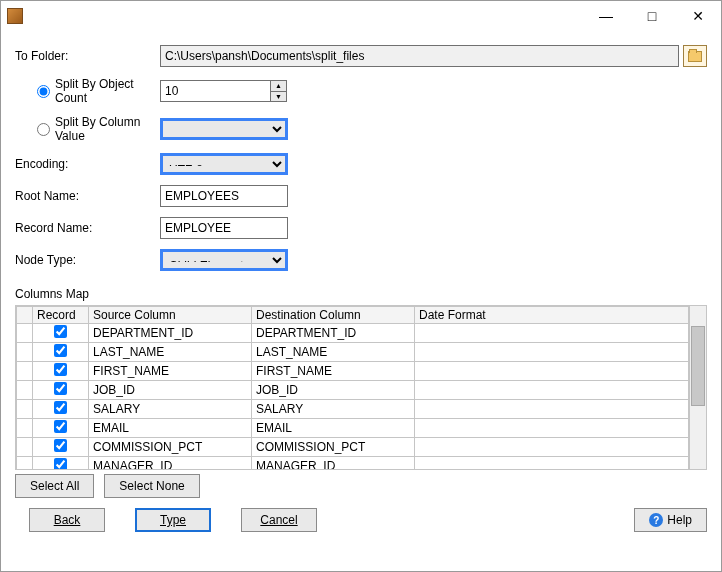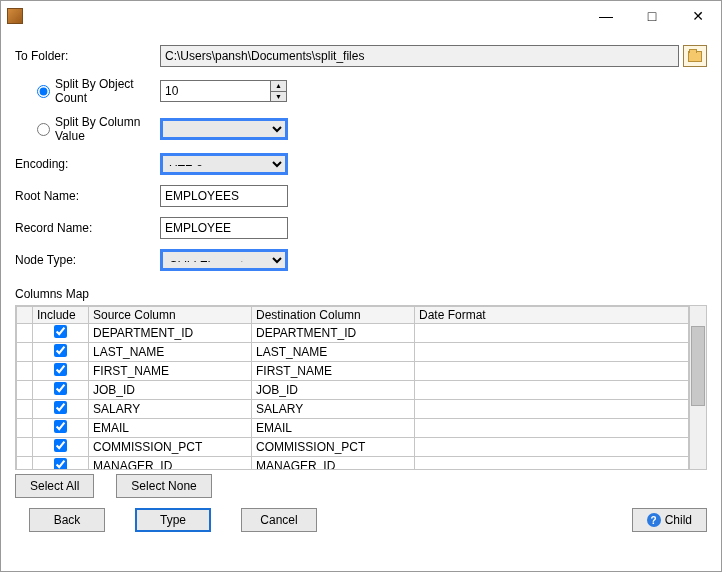--- a/index.html
+++ b/index.html
@@ -45,25 +45,25 @@
   th { background:#f4f4f4; }
   .col-handle { width:16px; }
   .col-inc { width:56px; }
   .col-src { width:163px; }
   .col-dst { width:163px; }
   .col-fmt { width:auto; }
   td.chk { text-align:center; }
   td.chk input { margin:0; }
   .vscroll { width:17px; background:#f0f0f0; border-left:1px solid #c5c5c5; position:relative; }
   .vthumb { position:absolute; left:1px; right:1px; top:20px; height:80px; background:#c8c8c8; border:1px solid #a8a8a8; }
-  .btn-row { display:flex; gap:22px; margin-top:4px; }
+  .btn-row { display:flex; gap:10px; margin-top:4px; }
   .btn { height:24px; border:1px solid #8a8a8a; background:#e9e9e9; padding:0 14px; font-family:inherit; font-size:12px; display:flex; align-items:center; justify-content:center; cursor:default; }
   .wiz-btns { display:flex; margin-top:10px; align-items:center; }
   .wiz-left { display:flex; gap:30px; margin-left:14px;}
-  .wiz-btn { width:76px; height:24px; }
+  .wiz-btn { width:76px; height:24px;text-decoration:underline; }
   .wiz-next { border:2px solid #1a6fd6; background:#e9e9e9; }
   .wiz-help { margin-left:auto; display:flex; align-items:center; gap:4px; }
   .help-icon { width:14px; height:14px; border-radius:50%; background:#2a7ae2; color:#fff; font-size:10px; display:flex; align-items:center; justify-content:center; font-weight:bold; }
   .folder-icon { width:14px; height:11px; background:#f5c96b; border:1px solid #b8903a; position:relative; }
   .folder-icon:before { content:""; position:absolute; top:-3px; left:0; width:6px; height:3px; background:#f5c96b; border:1px solid #b8903a; border-bottom:none; }
 </style>
 </head>
 <body>
 
 <div class="window">
@@ -147,21 +147,21 @@
             <colgroup>
               <col class="col-handle">
                 <col class="col-inc">
                 <col class="col-src">
                 <col class="col-dst">
                 <col class="col-fmt">
             </colgroup>
             <thead>
               <tr>
                 <th></th>
-                <th>Include</th>
+                <th>Record</th>
                 <th>Source Column</th>
                 <th>Destination Column</th>
                 <th>Date Format</th>
               </tr>
             </thead>
             <tbody id="rows">
                 <tr>
                   <td></td>
                   <td class="chk"><input type="checkbox" checked="" style=""></td>
                   <td>DEPARTMENT_ID</td>
@@ -231,19 +231,19 @@
       </div>
 
       <div class="wiz-btns">
         <div class="wiz-left">
           <button class="btn wiz-btn">Back</button>
           <button class="btn wiz-btn wiz-next">Type</button>
           <button class="btn wiz-btn">Cancel</button>
         </div>
         <button class="btn wiz-help">
           <span class="help-icon">?</span>
-          <span>Child</span>
+          <span>Help</span>
         </button>
       </div>
 
     </div>
   </div>
 </div>
 
 </body></html>

